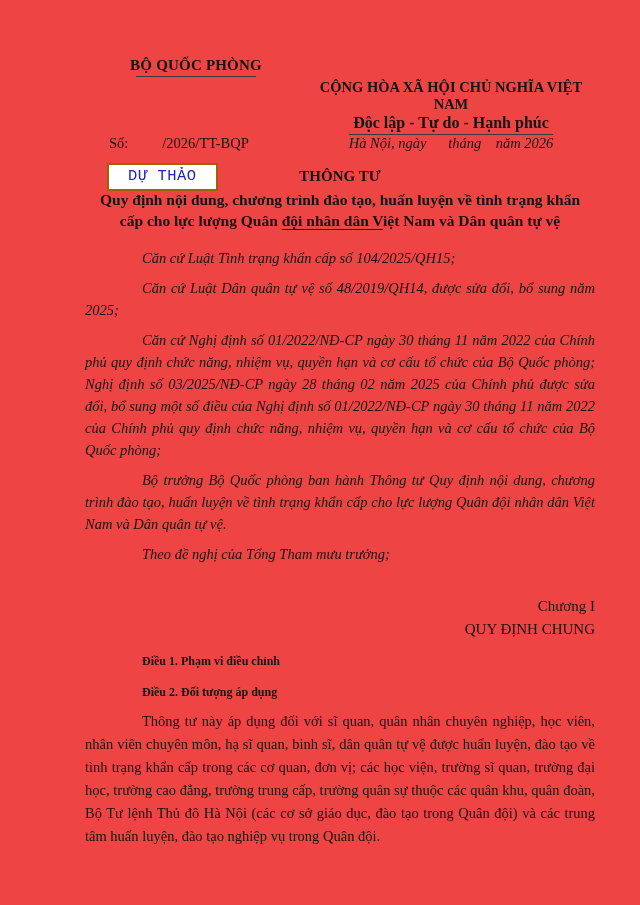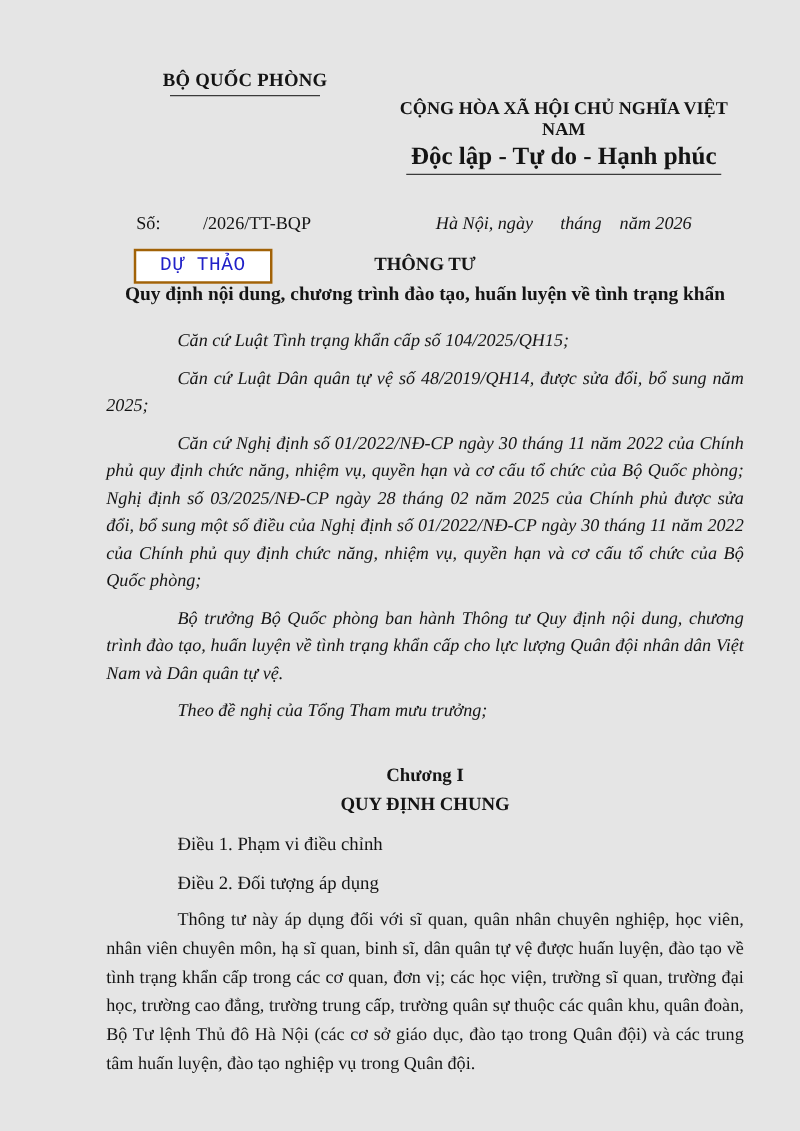--- a/index.html
+++ b/index.html
@@ -6,36 +6,36 @@
   body {
     width: 640px; height: 905px;
     font-family: "Liberation Serif", "DejaVu Serif", serif;
     color: #141414;
     overflow: hidden;
   }
   .page {
     box-sizing: border-box;
     width: 640px; height: 905px;
     padding: 57px 45px 0 85px;
-    background: #e5e5e5;
+    background: #ef4444;
   }
 
   
   .hdr { display: flex; align-items: flex-start; }
   .hdr-left  { width: 222px; text-align: center; }
   .hdr-right { flex: 1; text-align: center; margin-top: 22px; }
   .org  { font-weight: bold; font-size: 15px; letter-spacing: .2px; }
   .org-rule { width: 120px; border-bottom: 1.5px solid #3a3a3a; margin: 2px auto 0; height: 0; }
   .nat1 { font-weight: bold; font-size: 14.5px; }
   .nat2wrap { margin-top: 1px; }
-  .nat2 { display: inline-block; font-weight: bold; font-size: 20px;
+  .nat2 { display: inline-block; font-weight: bold; font-size: 16px;
           border-bottom: 1.5px solid #3a3a3a; padding: 0 4px 2px; font-family: Liberation Serif, serif; }
 
   
-  .numdate { display: flex; margin-top: 31px; }
+  .numdate { display: flex; margin-top: 0; }
   .num { width: 222px; box-sizing: border-box; text-align: left; padding-left: 24px; font-size: 14.5px; }
   .num-val { margin-left: 34px; }
   .date { flex: 1; text-align: center; font-style: italic; font-size: 14.5px; white-space: pre; }
 
   
   .title-block { position: relative; margin-top: 14px; margin-bottom: 16px; }
   .draft-box {
     position: absolute; left: 22px; top: -3px;
     border: 2px solid #a16207;
     color: #2121c8;
@@ -50,26 +50,26 @@
 
   
   .preamble p {
     margin: 0 0 8px;
     font-style: italic;
     font-size: 14.5px; line-height: 22px;
     text-align: justify; text-indent: 57px;
   }
 
   
-  .chapter { text-align: center; font-weight: bold; margin: 30px 0 9px; }
+  .chapter { text-align: right; font-weight: normal; margin: 30px 0 9px; }
   .chapter .chap-num   { font-size: 15px; line-height: 23px; }
   .chapter .chap-title { font-size: 15px; line-height: 23px; }
 
   
-  .art-head { font-weight: normal; font-size: 15px; line-height: 23px; margin: 8px 0 6px; text-indent: 57px; }
+  .art-head { font-weight: bold; font-size: 12px; line-height: 23px; margin: 8px 0 6px; text-indent: 57px; }
   .art-body { font-size: 14.5px; line-height: 23px; text-align: justify; text-indent: 57px; margin: 0 0 8px; }
 </style>
 </head>
 <body>
 
 <div class="page">
 
   <div class="hdr">
     <div class="hdr-left">
       <div class="org">BỘ QUỐC PHÒNG</div>
@@ -90,20 +90,21 @@
     <div class="date">Hà Nội, ngày      tháng    năm 2026</div>
   </div>
 
   <div class="title-block">
     <div class="draft-box">
       <span>DỰ THẢO</span>
     </div>
     <div class="doc-type">THÔNG TƯ</div>
     <div class="title">
       <span>Quy định nội dung, chương trình đào tạo, huấn luyện về tình trạng khẩn</span><br>
+      <span><span>cấp cho lực lượng Quân </span><span class="u">đội nhân dân V</span><span>iệt Nam và Dân quân tự vệ</span></span>
     </div>
   </div>
 
   <div class="preamble">
     <p>Căn cứ Luật Tình trạng khẩn cấp số 104/2025/QH15;</p>
     <p>Căn cứ Luật Dân quân tự vệ số 48/2019/QH14, được sửa đổi, bổ sung năm 2025;</p>
     <p>Căn cứ Nghị định số 01/2022/NĐ-CP ngày 30 tháng 11 năm 2022 của Chính phủ quy định chức năng, nhiệm vụ, quyền hạn và cơ cấu tổ chức của Bộ Quốc phòng; Nghị định số 03/2025/NĐ-CP ngày 28 tháng 02 năm 2025 của Chính phủ được sửa đổi, bổ sung một số điều của Nghị định số 01/2022/NĐ-CP ngày 30 tháng 11 năm 2022 của Chính phủ quy định chức năng, nhiệm vụ, quyền hạn và cơ cấu tổ chức của Bộ Quốc phòng;</p>
     <p>Bộ trưởng Bộ Quốc phòng ban hành Thông tư Quy định nội dung, chương trình đào tạo, huấn luyện về tình trạng khẩn cấp cho lực lượng Quân đội nhân dân Việt Nam và Dân quân tự vệ.</p>
     <p>Theo đề nghị của Tổng Tham mưu trưởng;</p>
   </div>

